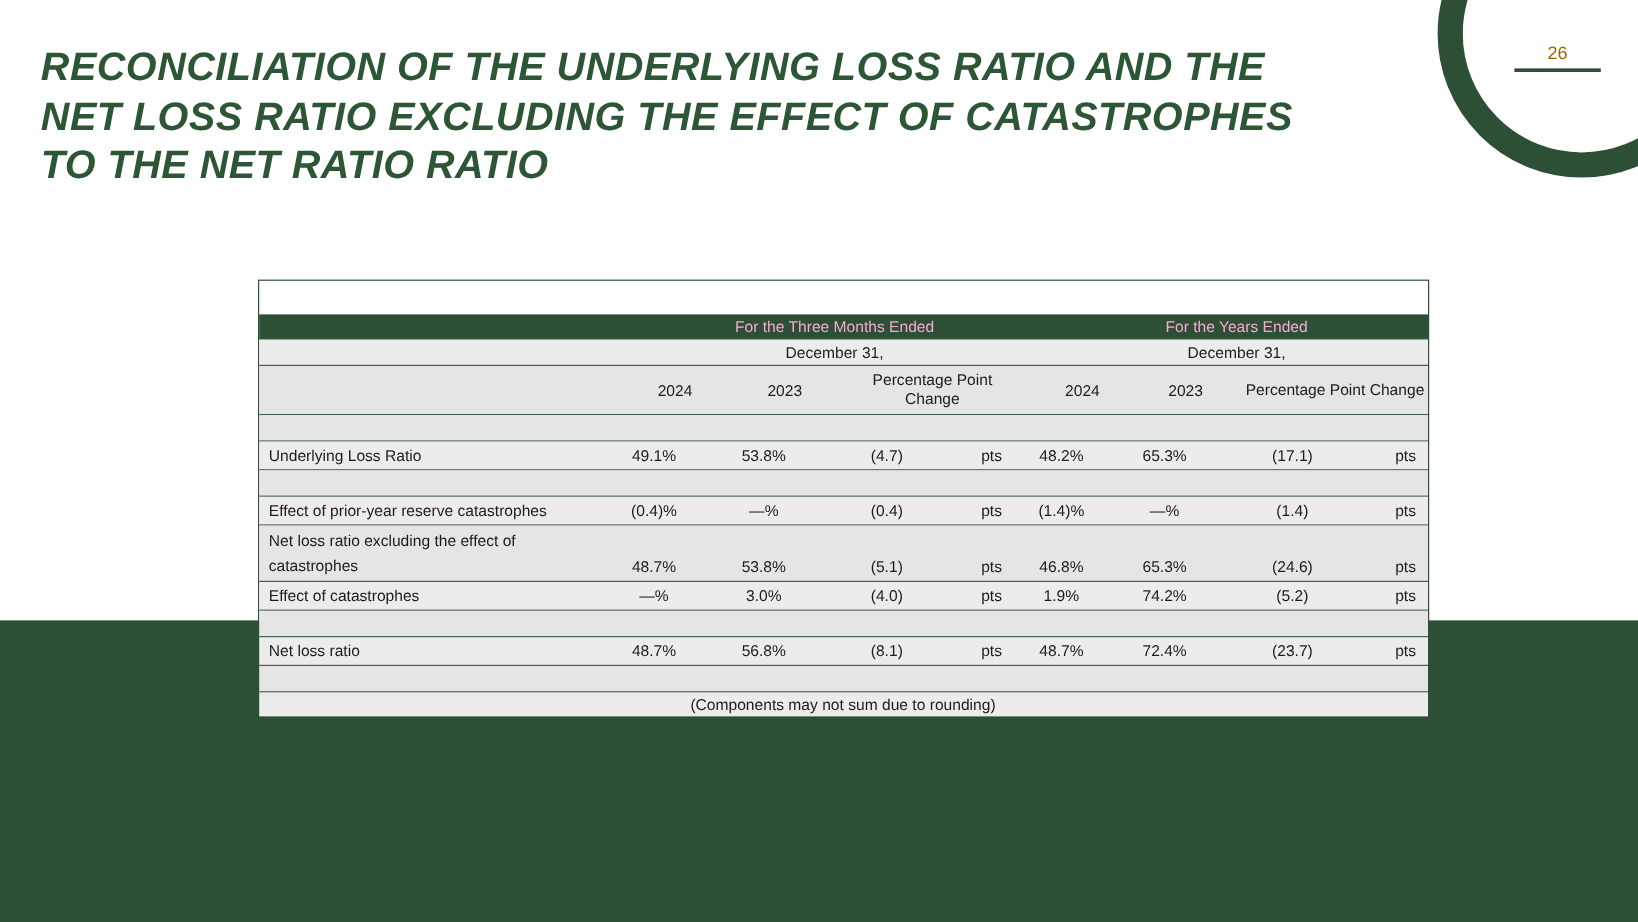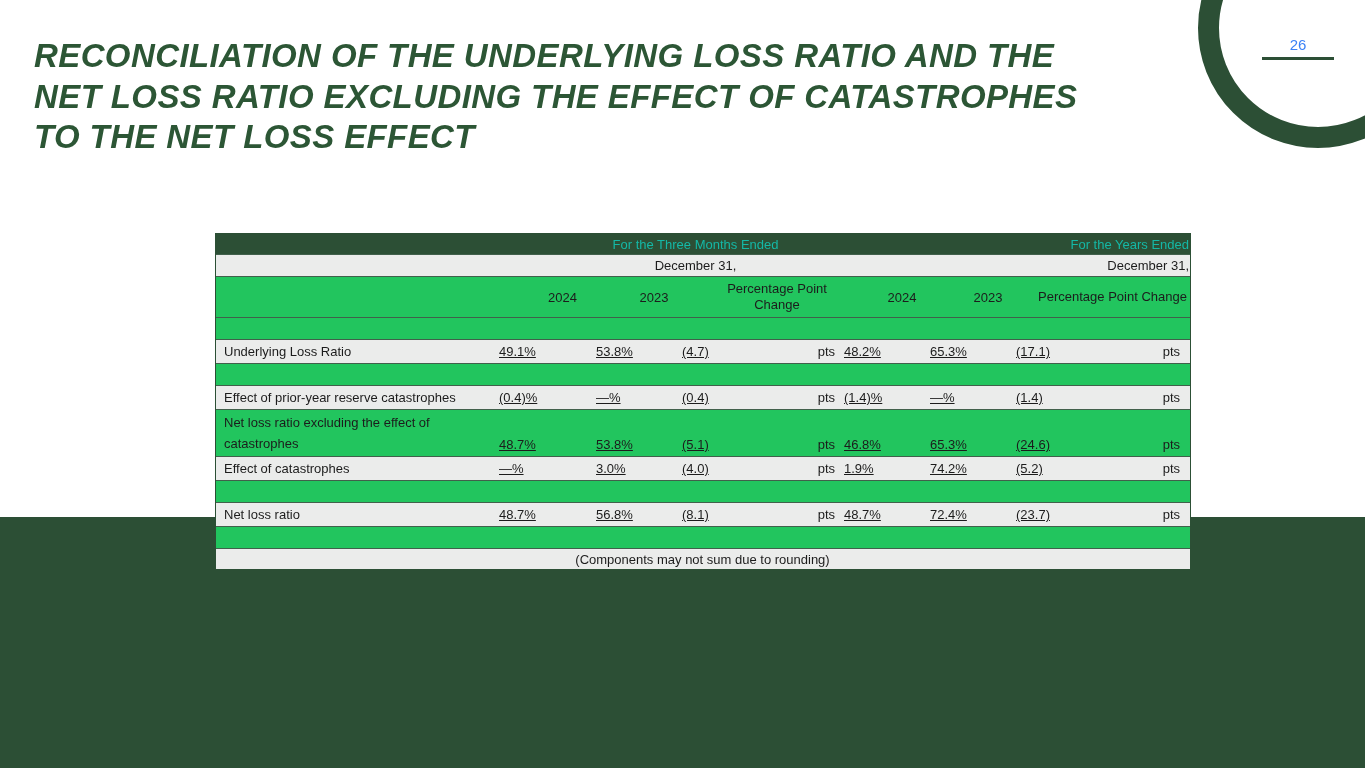--- a/index.html
+++ b/index.html
@@ -22,80 +22,80 @@
     letter-spacing:0.4px;color:var(--title-green);white-space:nowrap;margin-top:15px;
   }
   
   .ring{
     position:absolute;left:1198px;top:-92px;width:240px;height:240px;
     border:21px solid var(--green);border-radius:50%;box-sizing:border-box;
     background:transparent;
   }
   .pagenum{
     position:absolute;left:1262px;top:36px;width:72px;
-    text-align:center;font-size:15px;color:#3b82f6;
+    text-align:center;font-size:15px;color:#a16207;
     border-bottom:3px solid var(--green);padding-bottom:4px;
   }
   
   .band{
     position:absolute;left:0;top:517px;width:1365px;height:251px;
     background:var(--green);
   }
   
   .tbl{
     position:absolute;left:215px;top:233px;width:976px;
     border:1.5px solid var(--green);box-sizing:border-box;
     font-size:13px;
   }
   .row{
     display:grid;
     grid-template-columns:283px 97px 86px 119px 43px 86px 86px 127px 46px;
     border-bottom:1.5px solid var(--border);
-    background:#22c55e;
+    background:#e5e5e5;
     align-items:center;
   }
   .row:last-child{border-bottom:none;}
   .row.gray{background:var(--gray);}
-  .row.greenhead{background:var(--green);color:#14b8a6;}
+  .row.greenhead{background:var(--green);color:#f9a8d4;margin-top:28px;}
   .h-green{height:20px;}
   .h-sub{height:21px;}
   .h-cols{height:40px;}
   .h-sect{height:23px;}
   .h-empty{height:21px;}
   .h-data{height:23px;}
   .h-tall{height:46px;align-items:end;}
   .h-note{height:20px;}
   .cell{overflow:visible;white-space:nowrap;}
   .label{padding-left:8px;text-align:left;}
-  .num{text-align:left;padding-right:5px;text-decoration:underline;}
+  .num{text-align:center;padding-right:5px;}
   .unit{text-align:right;padding-right:9px;}
   .ctr{text-align:center;}
   .grp1{grid-column:2/6;text-align:center;padding-left:48px;}
-  .grp2{grid-column:6/10;text-align:right;padding-left:28px;}
+  .grp2{grid-column:6/10;text-align:center;padding-left:28px;}
   .ppc1{grid-column:4/6;text-align:center;white-space:normal;line-height:16px;padding-left:28px;}
   .ppc2{grid-column:8/10;text-align:center;white-space:normal;line-height:16px;padding-left:20px;}
   .yr{padding-left:30px;}
   .fullrow{grid-column:1/10;}
   .wraplabel{white-space:normal;line-height:21px;align-self:start;padding-top:2px;}
   .bot{align-self:end;padding-bottom:4px;}
   .notecell{grid-column:1/10;text-align:center;}
 </style>
 </head>
 <body>
 
 <div class="band"></div>
 
 <div class="ring"></div>
 
 <div class="pagenum">26</div>
 
 <div class="title">
   <div>RECONCILIATION OF THE UNDERLYING LOSS RATIO AND THE</div>
   <div>NET LOSS RATIO EXCLUDING THE EFFECT OF CATASTROPHES</div>
-  <div>TO THE NET LOSS EFFECT</div>
+  <div>TO THE NET RATIO RATIO</div>
 </div>
 
 <div class="tbl">
 
   <div class="row greenhead h-green">
     <div class="cell label"></div>
     <div class="cell grp1">For the Three Months Ended</div>
     <div class="cell grp2">For the Years Ended</div>
   </div>
 

